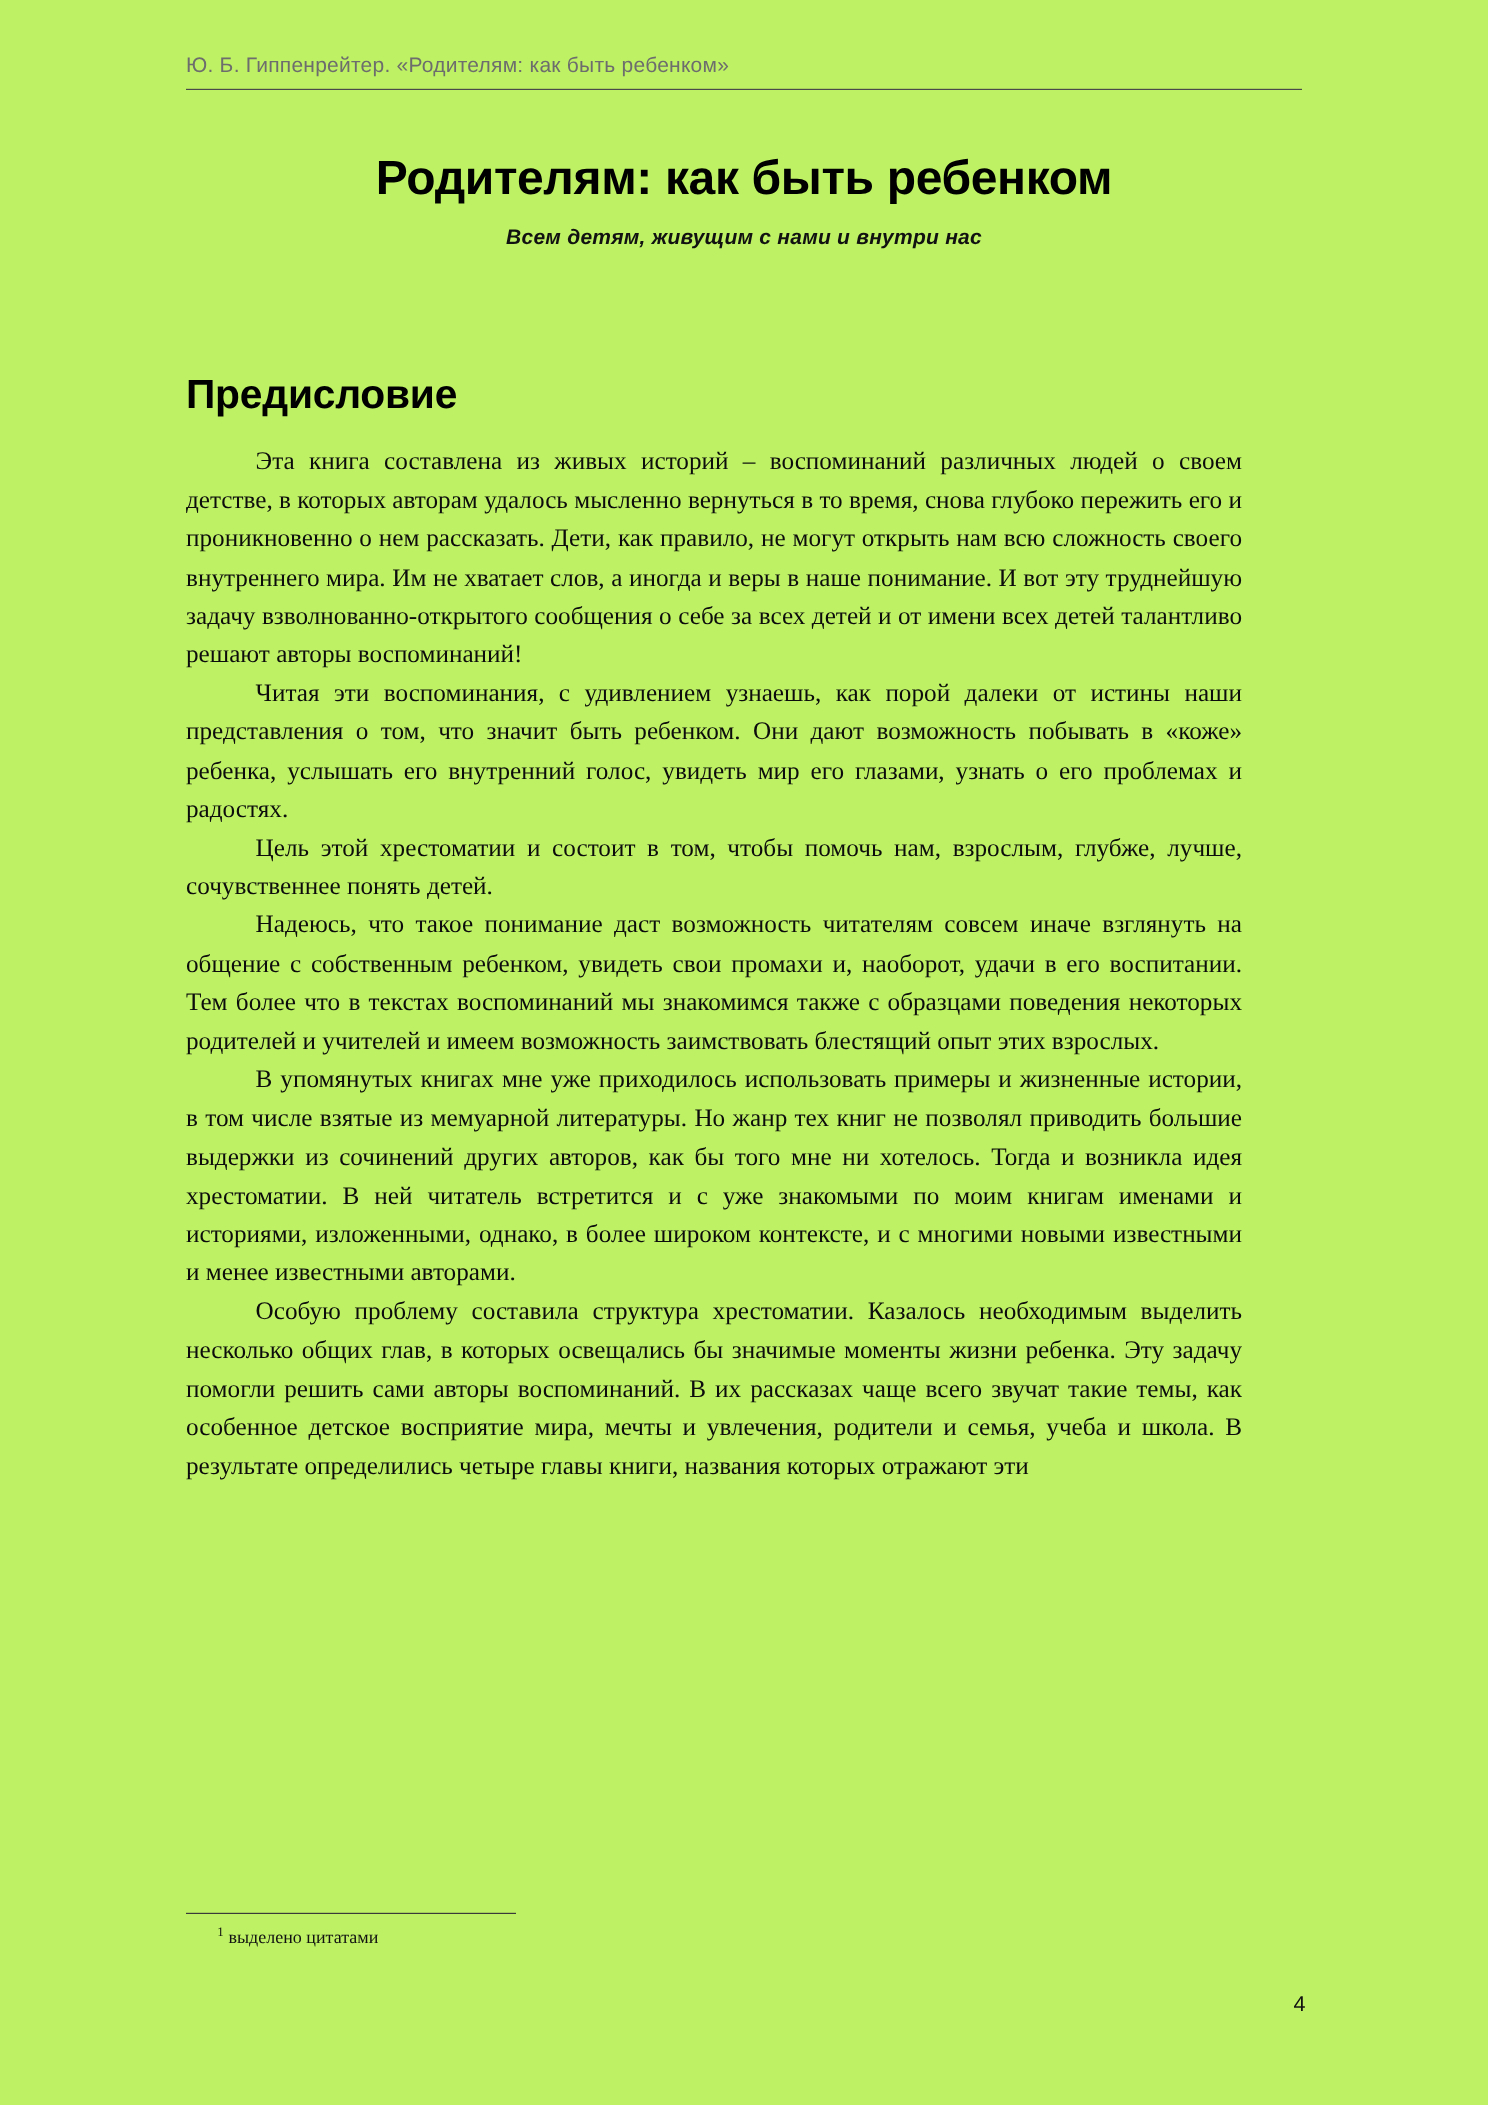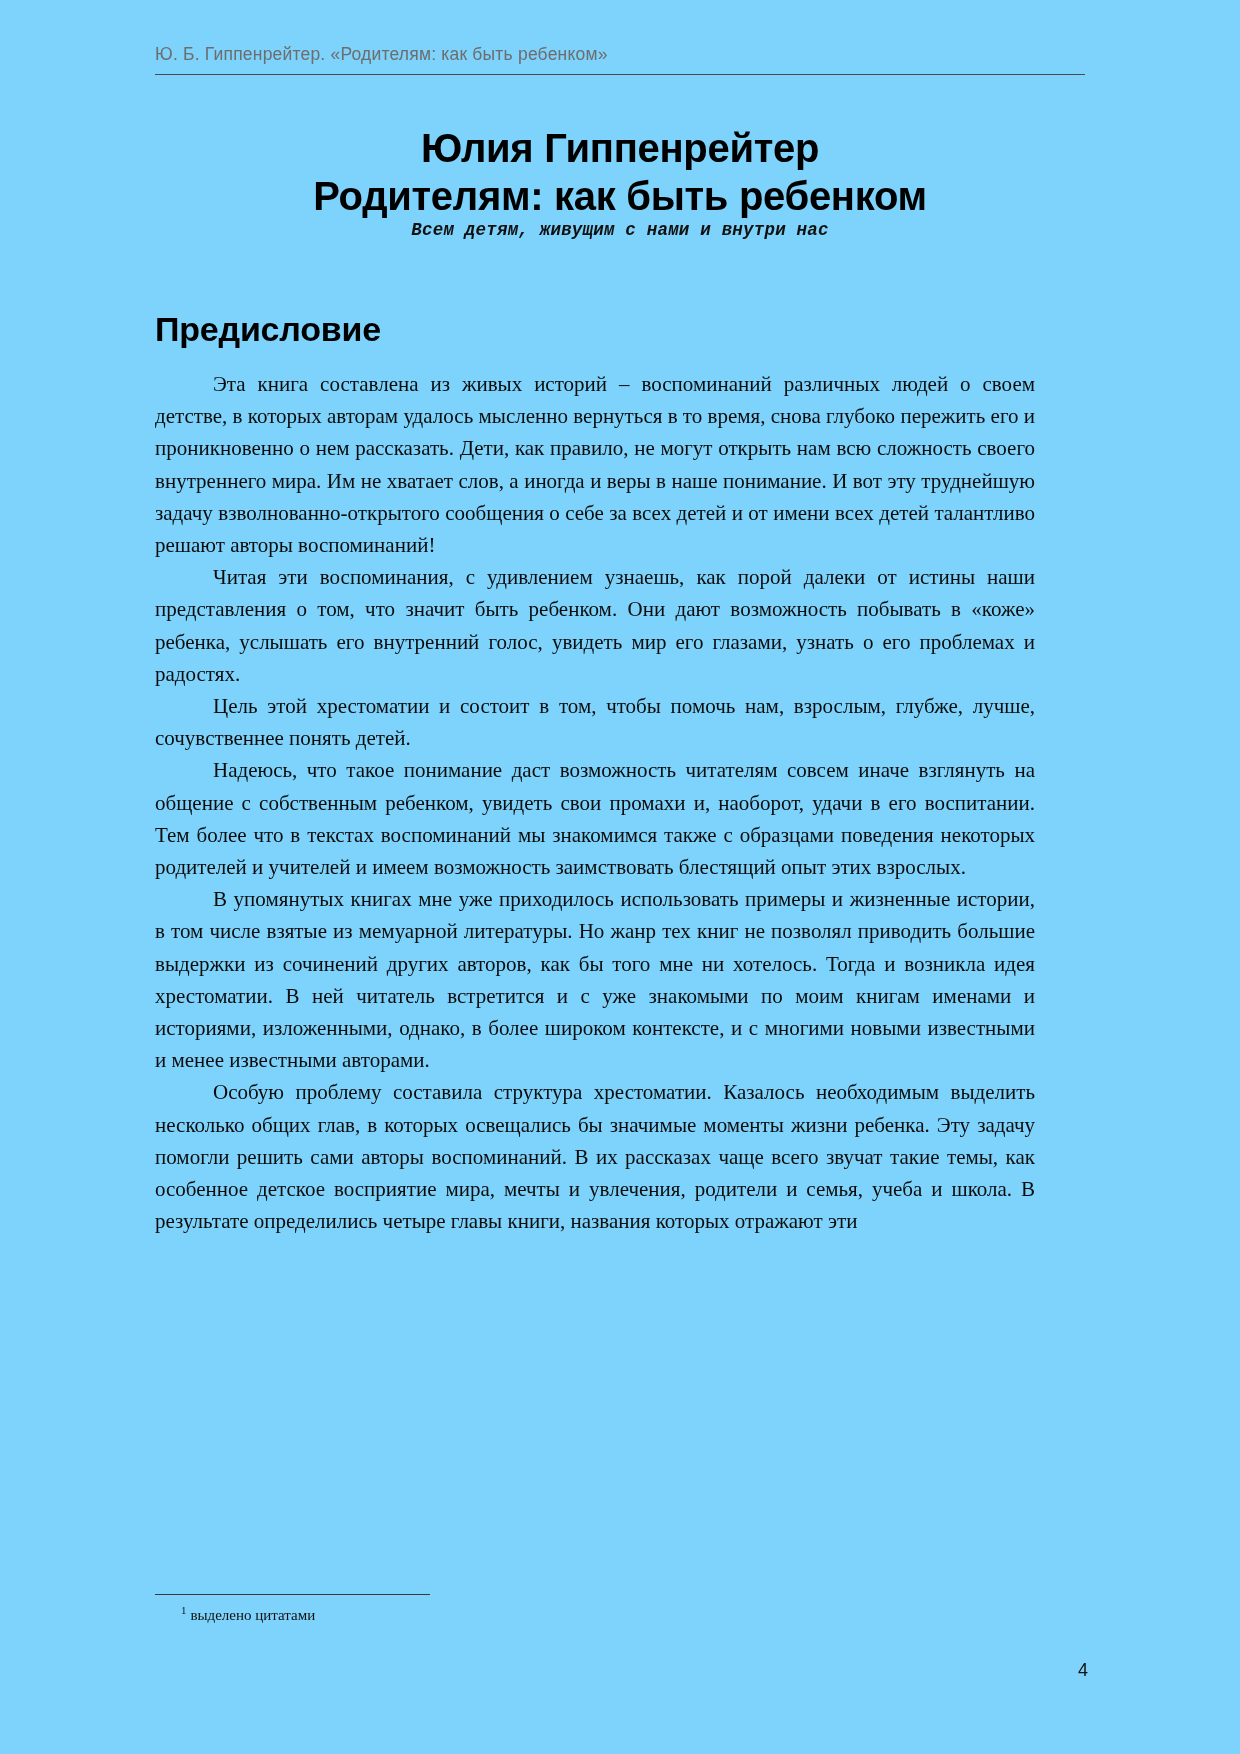--- a/index.html
+++ b/index.html
@@ -4,21 +4,21 @@
 <style>
   html, body {
     margin: 0;
     padding: 0;
     background: #ffffff;
   }
   .page {
     position: relative;
     width: 1240px;
     height: 1754px;
-    background: #7dd3fc;
+    background: #bef264;
     box-sizing: border-box;
     overflow: hidden;
   }
 
   
   .running-header {
     position: absolute;
     left: 155px;
     top: 44px;
     width: 930px;
@@ -56,25 +56,26 @@
   .book-title {
     font-family: Liberation Sans, sans-serif;
     font-weight: bold;
     font-size: 40px;
     color: #000000;
     line-height: 1.18;
     letter-spacing: -0.3px;
     margin-top: 1px;
   }
   .dedication {
-    font-family: Liberation Mono, monospace;
+    font-family: Liberation Sans, sans-serif;
     font-style: italic;
     font-weight: bold;
     font-size: 17.5px;
     color: #111111;
+    margin-top: 14px;
     letter-spacing: 0.2px;
   }
 
   
   .section-heading {
     position: absolute;
     left: 155px;
     top: 310px;
     width: 930px;
     font-family: "Liberation Sans", sans-serif;
@@ -148,21 +149,20 @@
 <body>
 
 <div class="page">
 
   <div class="running-header">
     <div class="rh-text">Ю.  Б.  Гиппенрейтер.  «Родителям: как быть ребенком»</div>
     <div class="rh-rule"></div>
   </div>
 
   <div class="title-block">
-    <div class="book-author">Юлия Гиппенрейтер</div>
     <div class="book-title">Родителям: как быть ребенком</div>
     <div class="dedication">Всем детям, живущим с нами и внутри нас</div>
   </div>
 
   <div class="section-heading">Предисловие</div>
 
   <div class="body-text">
     <p>Эта книга составлена из живых историй – воспоминаний различных людей о своем детстве, в которых авторам удалось мысленно вернуться в то время, снова глубоко пережить его и проникновенно о нем рассказать. Дети, как правило, не могут открыть нам всю сложность своего внутреннего мира. Им не хватает слов, а иногда и веры в наше понимание. И вот эту труднейшую задачу взволнованно-открытого сообщения о себе за всех детей и от имени всех детей талантливо решают авторы воспоминаний!</p>
     <p>Читая эти воспоминания, с удивлением узнаешь, как порой далеки от истины наши представления о том, что значит быть ребенком. Они дают возможность побывать в «коже» ребенка, услышать его внутренний голос, увидеть мир его глазами, узнать о его проблемах и радостях.</p>
     <p>Цель этой хрестоматии и состоит в том, чтобы помочь нам, взрослым, глубже, лучше, сочувственнее понять детей.</p>

